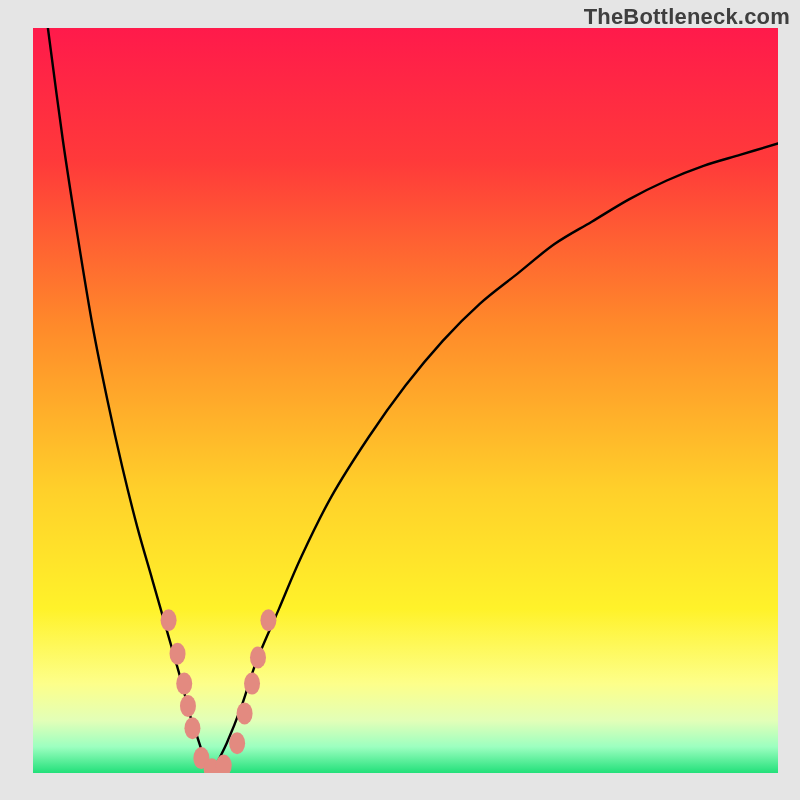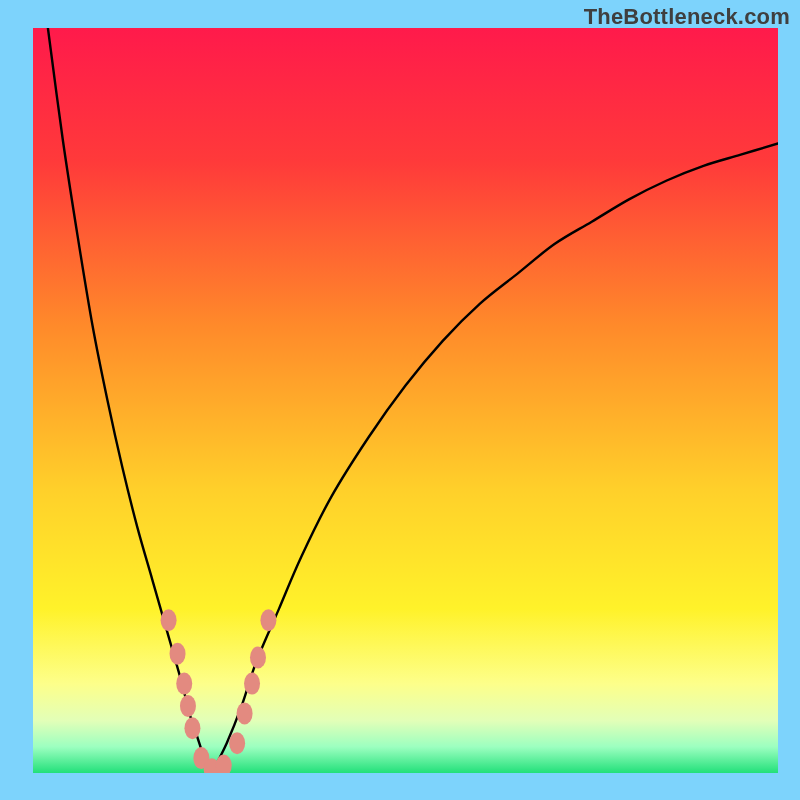--- a/index.html
+++ b/index.html
@@ -8,21 +8,21 @@
     width: 800px;
     height: 800px;
     overflow: hidden;
     background: #000;
     font-family: Arial, Helvetica, sans-serif;
   }
   .container {
     position: relative;
     width: 800px;
     height: 800px;
-    background: #7dd3fc;
+    background: #e5e5e5;
   }
   .watermark {
     position: absolute;
     top: 4px;
     right: 10px;
     color: #3f3f3f;
     font-size: 22px;
     font-weight: bold;
     letter-spacing: 0.2px;
     z-index: 20;

